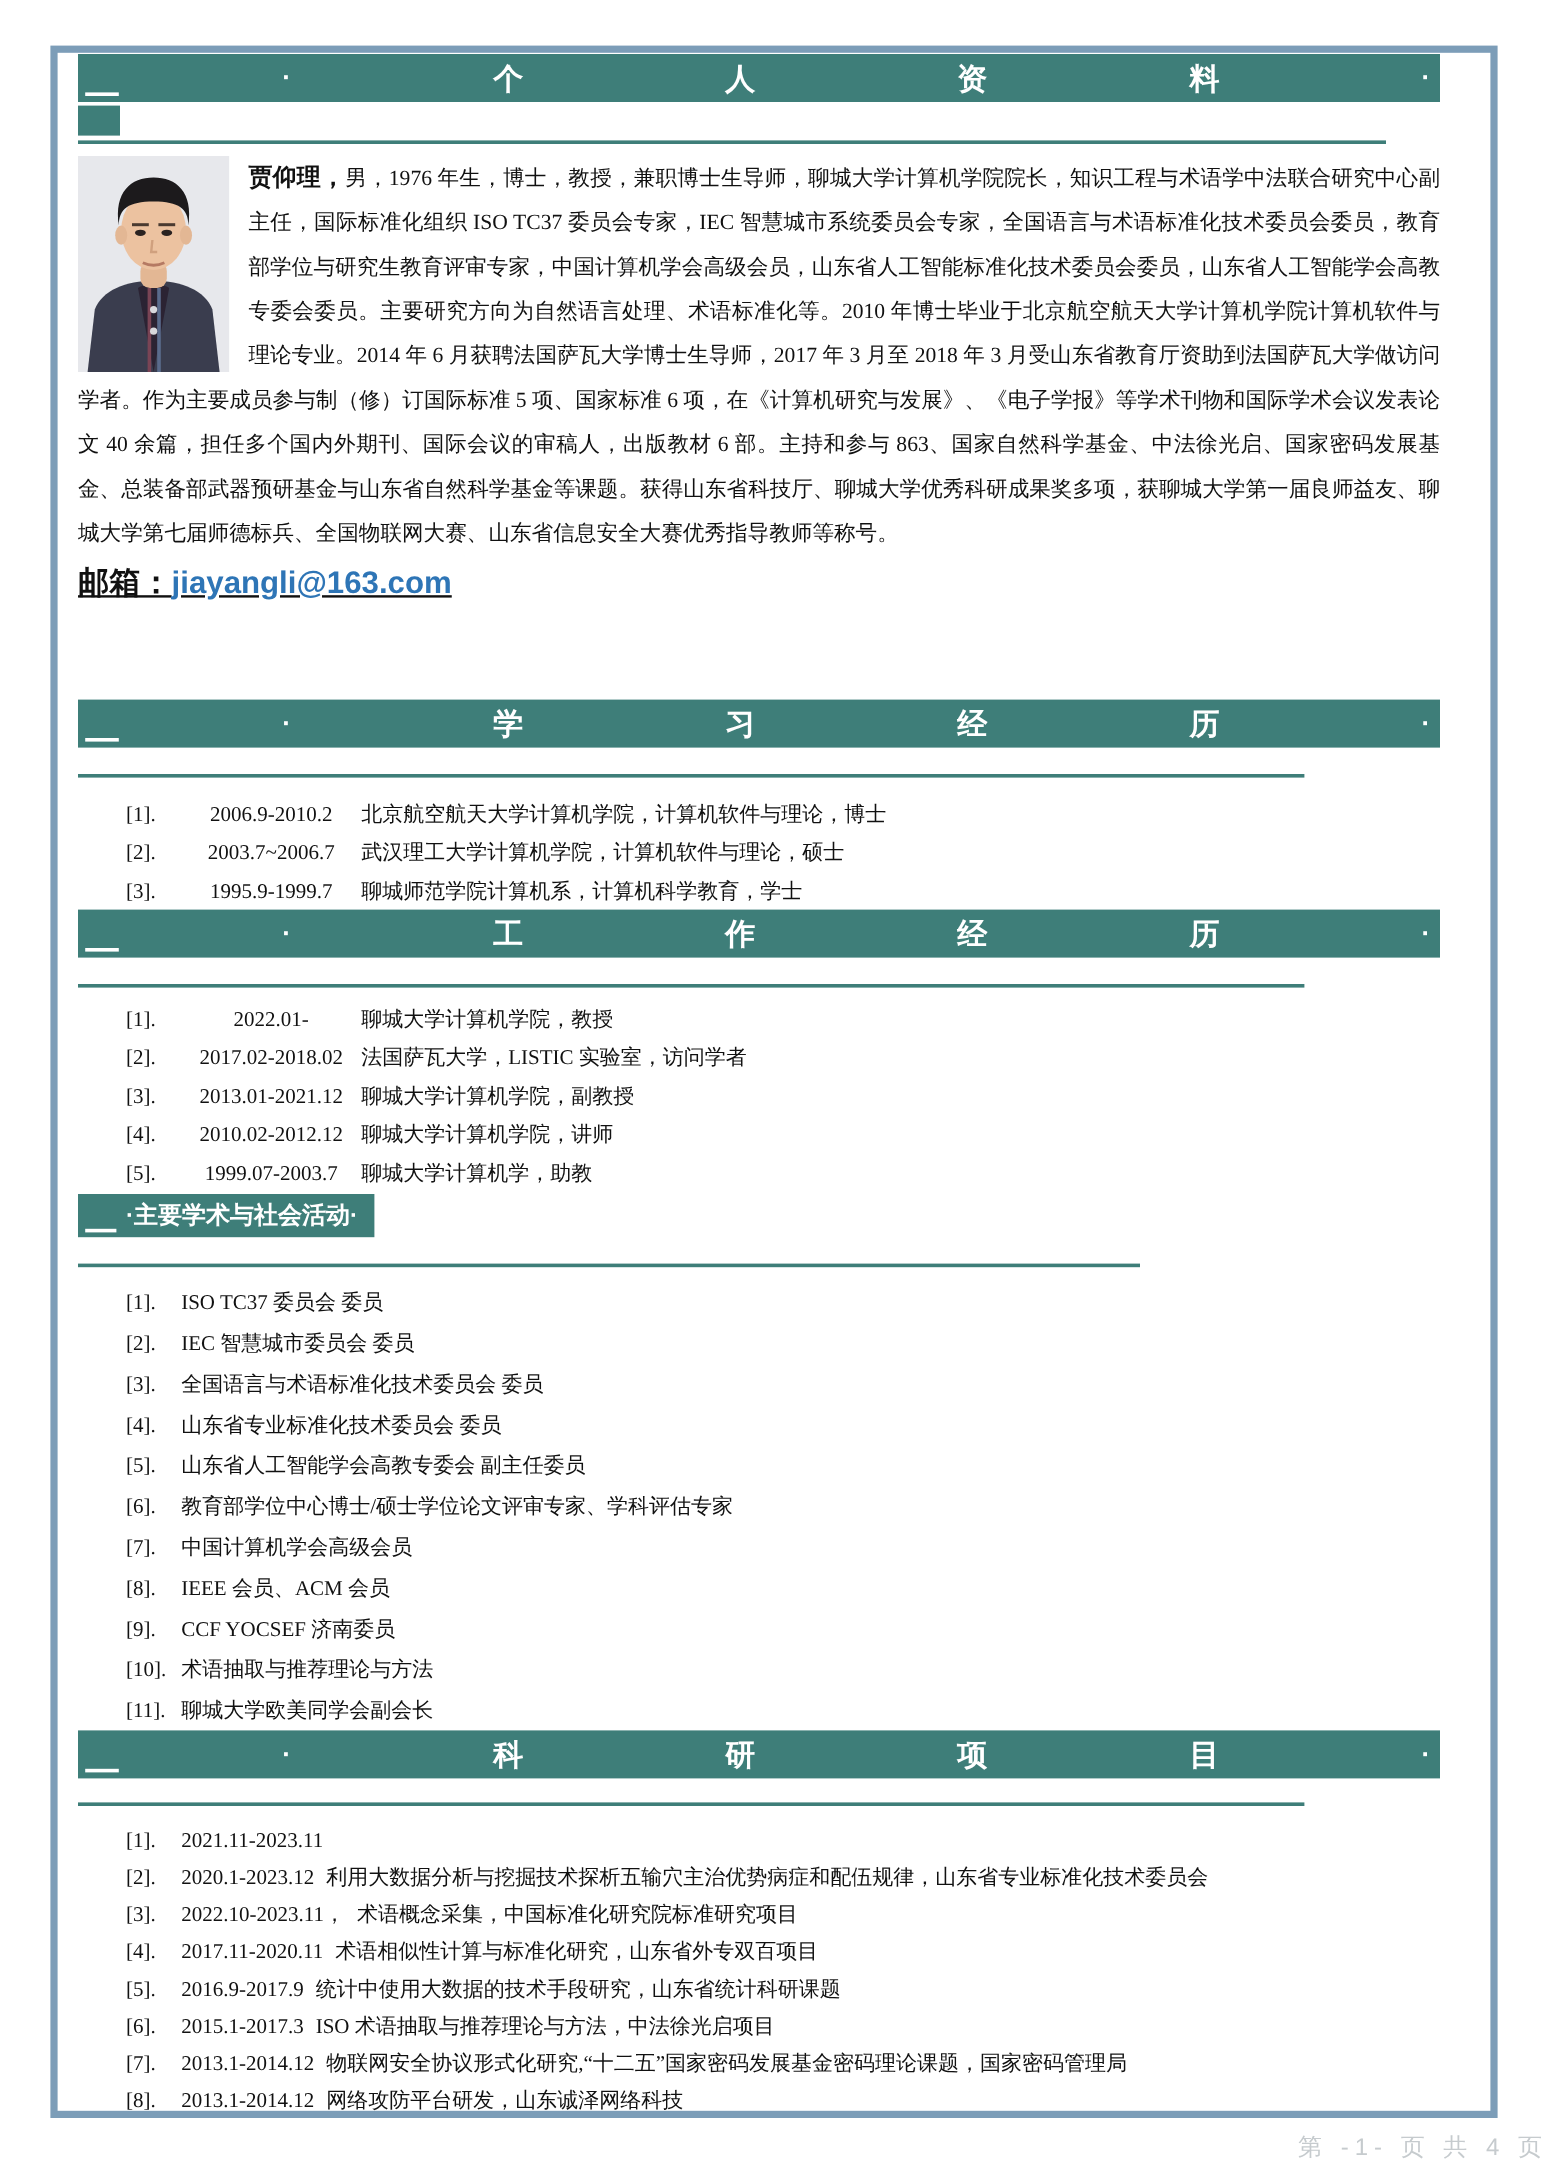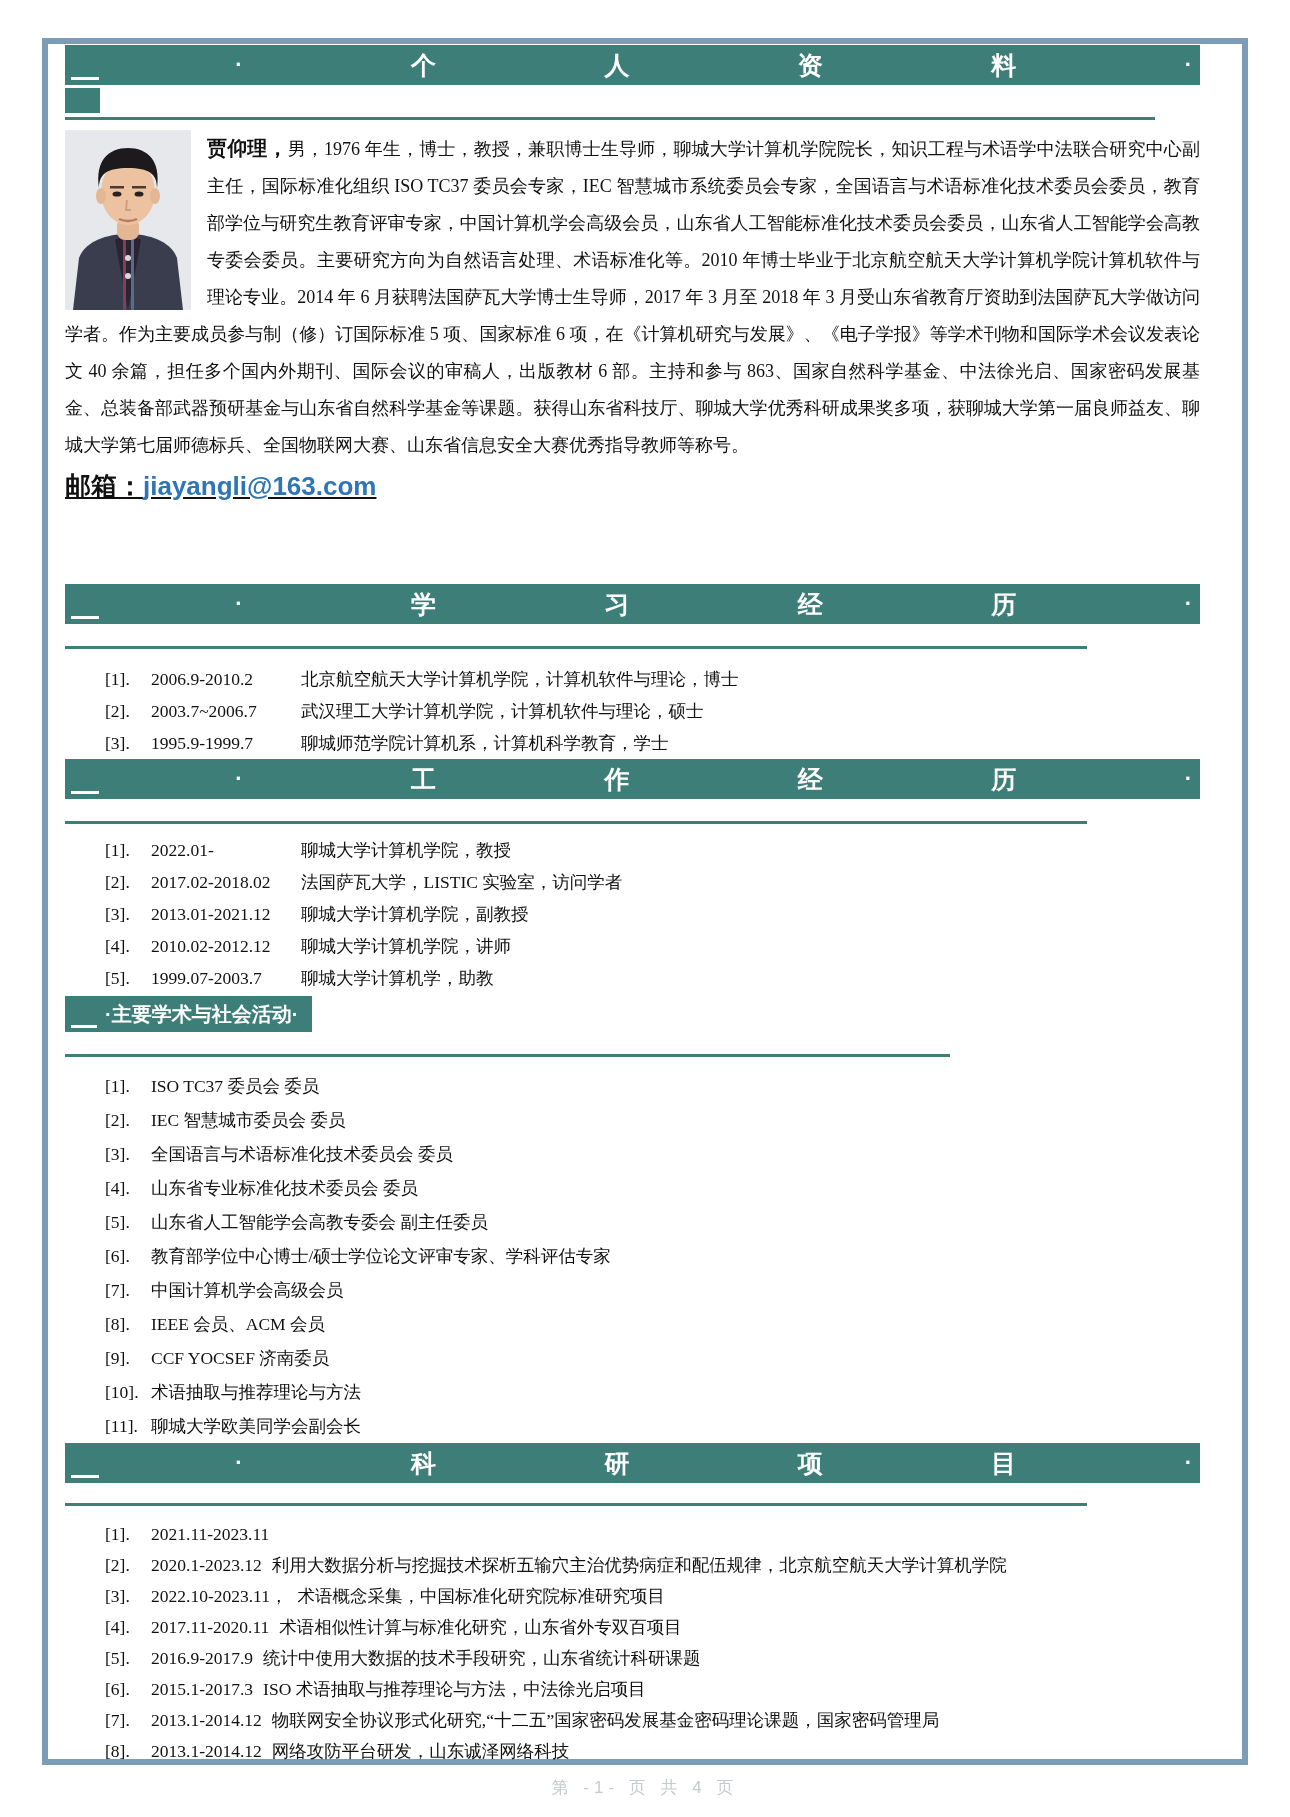--- a/index.html
+++ b/index.html
@@ -61,39 +61,39 @@
   .list{padding-left:40px;}
   .list.edu{margin-top:14px;}
   .list.work{margin-top:10px;}
   .list.act{margin-top:12px;}
   .list.proj{margin-top:13px;}
   .row{display:flex;font-size:17.5px;}
   .edu .row,.work .row{line-height:32px;}
   .act .row{line-height:34px;}
   .proj .row{line-height:31px;}
   .idx{width:46px;flex:none;}
-  .date{width:150px;flex:none;}
+  .date{width:150px;flex:none;text-align:center;}
   .proj .pdate{flex:none;margin-right:10px;}
   .txt{flex:1;}
 
   .sec-edu{margin-top:82px;}
   .sec-work{margin-top:0;}
   .sec-proj{margin-top:0;}
 
   
   .small-banner{
     display:inline-block;margin-top:2px;background:var(--teal);color:#fff;
     font-family:"Liberation Sans","DejaVu Sans",sans-serif;font-weight:bold;
     font-size:20px;line-height:36px;padding:0 14px 0 40px;position:relative;
   }
   .small-banner::after{content:"";position:absolute;left:6px;bottom:4px;width:26px;height:3px;background:#fff;}
 
   .footer{
-    position:absolute;left:0;top:1776px;width:100%;text-align:center;
-    color:var(--footer-gray);font-size:17px;letter-spacing:5px;
+    position:absolute;left:0;top:1776px;width:100%;text-align:right;
+    color:var(--footer-gray);font-size:20px;letter-spacing:5px;
     font-family:"Liberation Sans","DejaVu Sans",sans-serif;
   }
 </style>
 </head>
 <body>
 
 <div class="frame"></div>
 
 <div class="content">
 
@@ -309,21 +309,21 @@
     <div class="list proj">
 
         <div class="row">
           <span class="idx">[1].</span>
           <span class="pdate">2021.11-2023.11</span>
         </div>
 
         <div class="row">
           <span class="idx">[2].</span>
           <span class="pdate">2020.1-2023.12</span>
-          <span class="txt">利用大数据分析与挖掘技术探析五输穴主治优势病症和配伍规律，北京航空航天大学计算机学院</span>
+          <span class="txt">利用大数据分析与挖掘技术探析五输穴主治优势病症和配伍规律，山东省专业标准化技术委员会</span>
         </div>
 
         <div class="row">
           <span class="idx">[3].</span>
           <span class="pdate">2022.10-2023.11，</span>
           <span class="txt">术语概念采集，中国标准化研究院标准研究项目</span>
         </div>
 
         <div class="row">
           <span class="idx">[4].</span>

